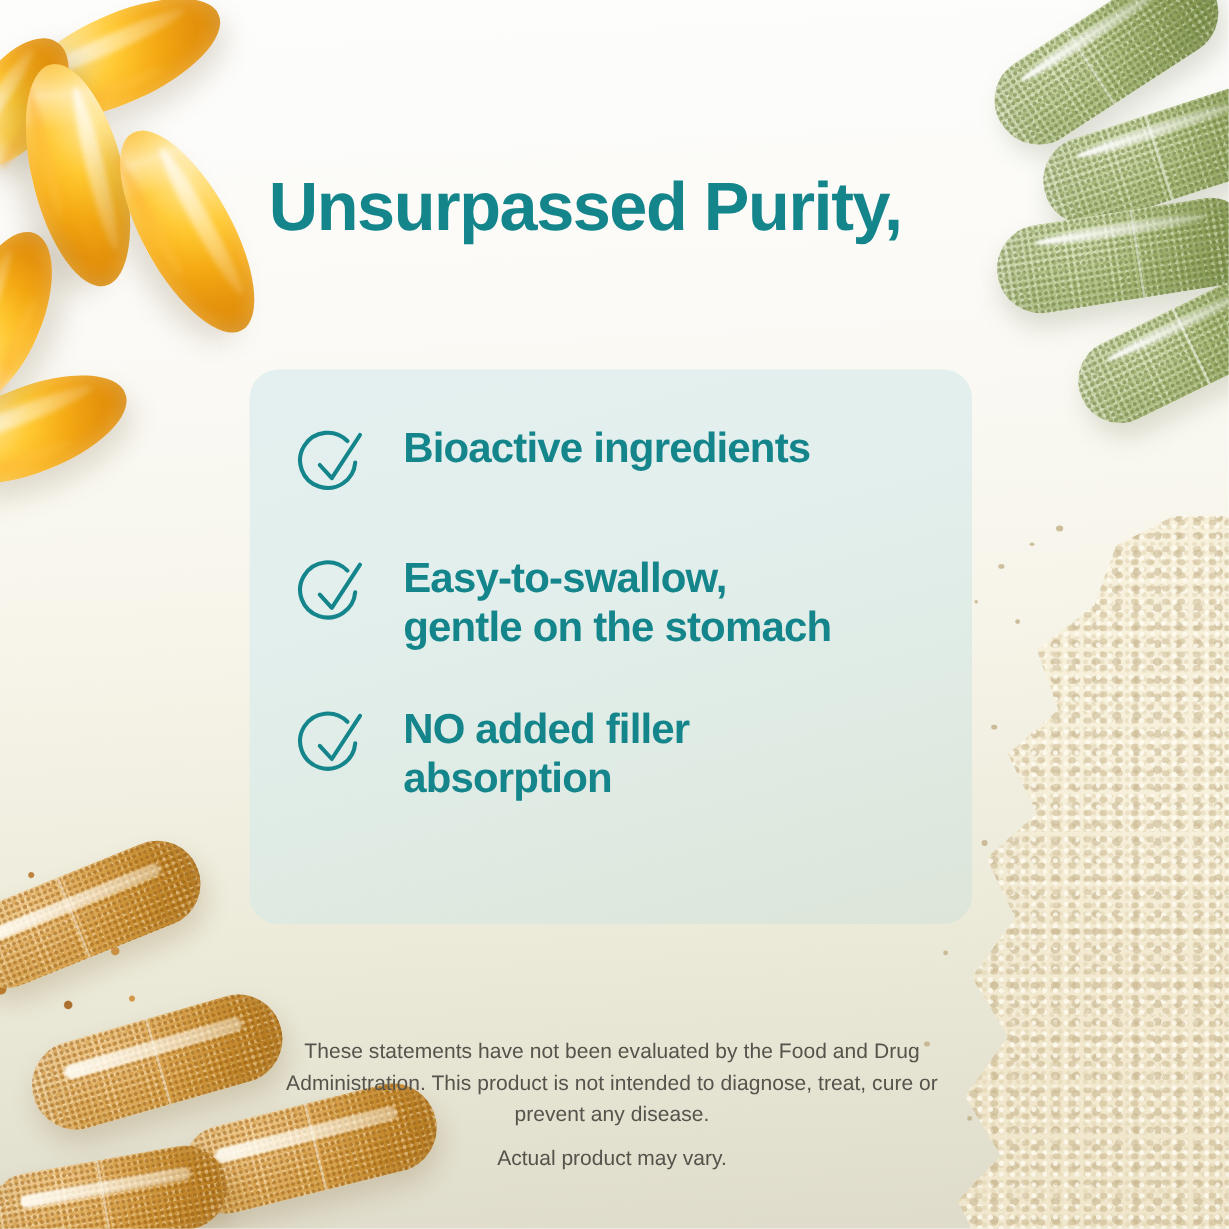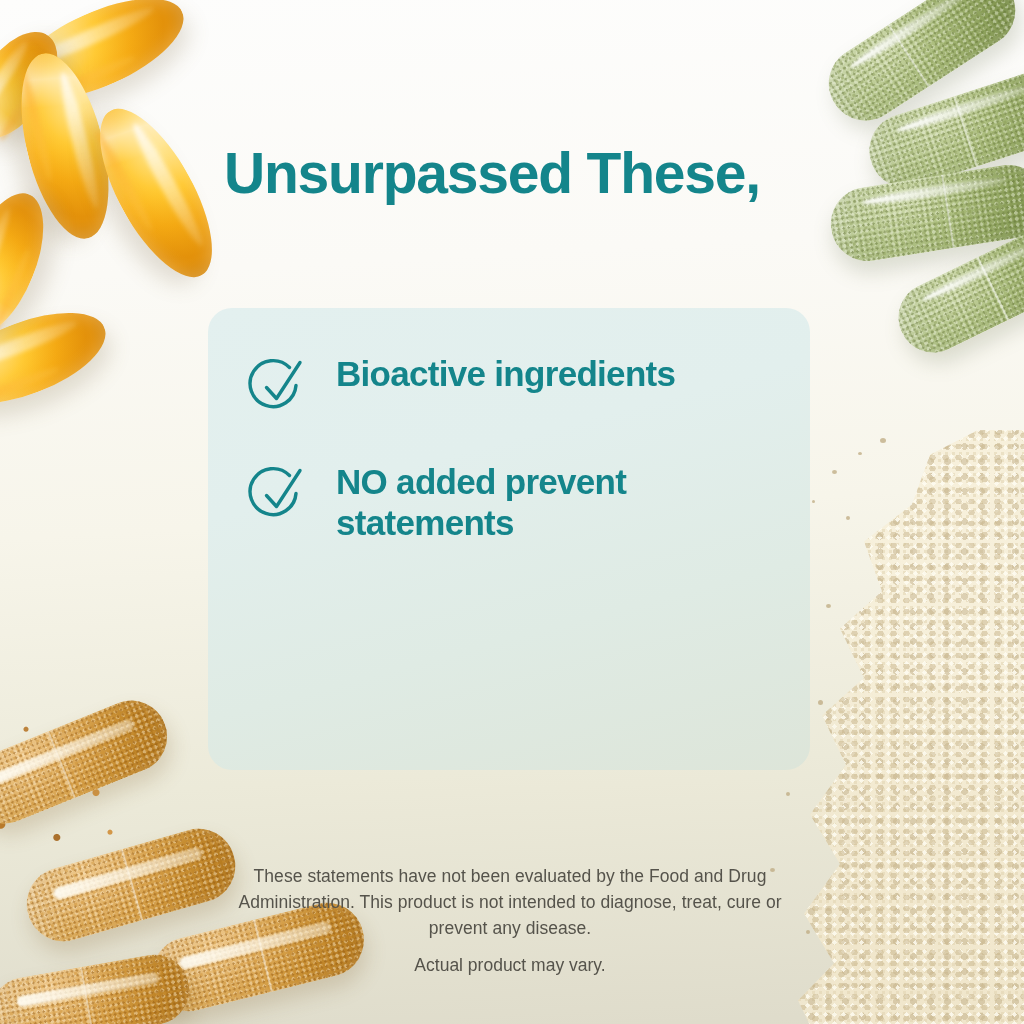--- a/index.html
+++ b/index.html
@@ -375,51 +375,63 @@
       <div class="seam" style="left:52%;"></div>
     </div>
     <div class="orangecap" style="left:-10px; top:966px; width:200px; height:70px; transform:rotate(-10deg);">
       <div class="speck"></div>
       <div class="gloss"></div>
       <div class="seam" style="left:48%;"></div>
     </div>
   </div>
 
   <h1 id="headline">
-    <span>Unsurpassed These,</span><br>
+    <span>Unsurpassed Purity,</span><br>
   </h1>
 
   <div id="feature-card">
     <div id="feature-list">
 
       <div class="feature-row">
         <span class="check-icon">
           <svg viewBox="0 0 62 62" width="62" height="62" fill="none" aria-hidden="true">
             <path d="M41.5 11.5 A23 23 0 1 0 48 29.5" stroke="#14858b" stroke-width="3.4" stroke-linecap="round"></path>
             <path d="M18.5 31.5 L28.5 42.5 L52 6.5" stroke="#14858b" stroke-width="3.4" stroke-linecap="round" stroke-linejoin="round"></path>
           </svg>
         </span>
         <div class="feature-text">
           <span>Bioactive ingredients</span><br>
         </div>
       </div>
 
-
       <div class="feature-row">
         <span class="check-icon">
           <svg viewBox="0 0 62 62" width="62" height="62" fill="none" aria-hidden="true">
             <path d="M41.5 11.5 A23 23 0 1 0 48 29.5" stroke="#14858b" stroke-width="3.4" stroke-linecap="round"></path>
             <path d="M18.5 31.5 L28.5 42.5 L52 6.5" stroke="#14858b" stroke-width="3.4" stroke-linecap="round" stroke-linejoin="round"></path>
           </svg>
         </span>
         <div class="feature-text">
-          <span>NO added prevent</span><br>
-          <span>statements</span>
+          <span>Easy-to-swallow,</span><br>
+          <span>gentle on the stomach</span>
         </div>
       </div>
 
+      <div class="feature-row">
+        <span class="check-icon">
+          <svg viewBox="0 0 62 62" width="62" height="62" fill="none" aria-hidden="true">
+            <path d="M41.5 11.5 A23 23 0 1 0 48 29.5" stroke="#14858b" stroke-width="3.4" stroke-linecap="round"></path>
+            <path d="M18.5 31.5 L28.5 42.5 L52 6.5" stroke="#14858b" stroke-width="3.4" stroke-linecap="round" stroke-linejoin="round"></path>
+          </svg>
+        </span>
+        <div class="feature-text">
+          <span>NO added filler</span><br>
+          <span>absorption</span>
+        </div>
+      </div>
+
     </div>
   </div>
 
   <p id="disclaimer-note">Actual product may vary.</p>
   <p id="disclaimer">These statements have not been evaluated by the Food and Drug Administration. This product is not intended to diagnose, treat, cure or prevent any disease.</p>
 
 </div>
 
 </body></html>

